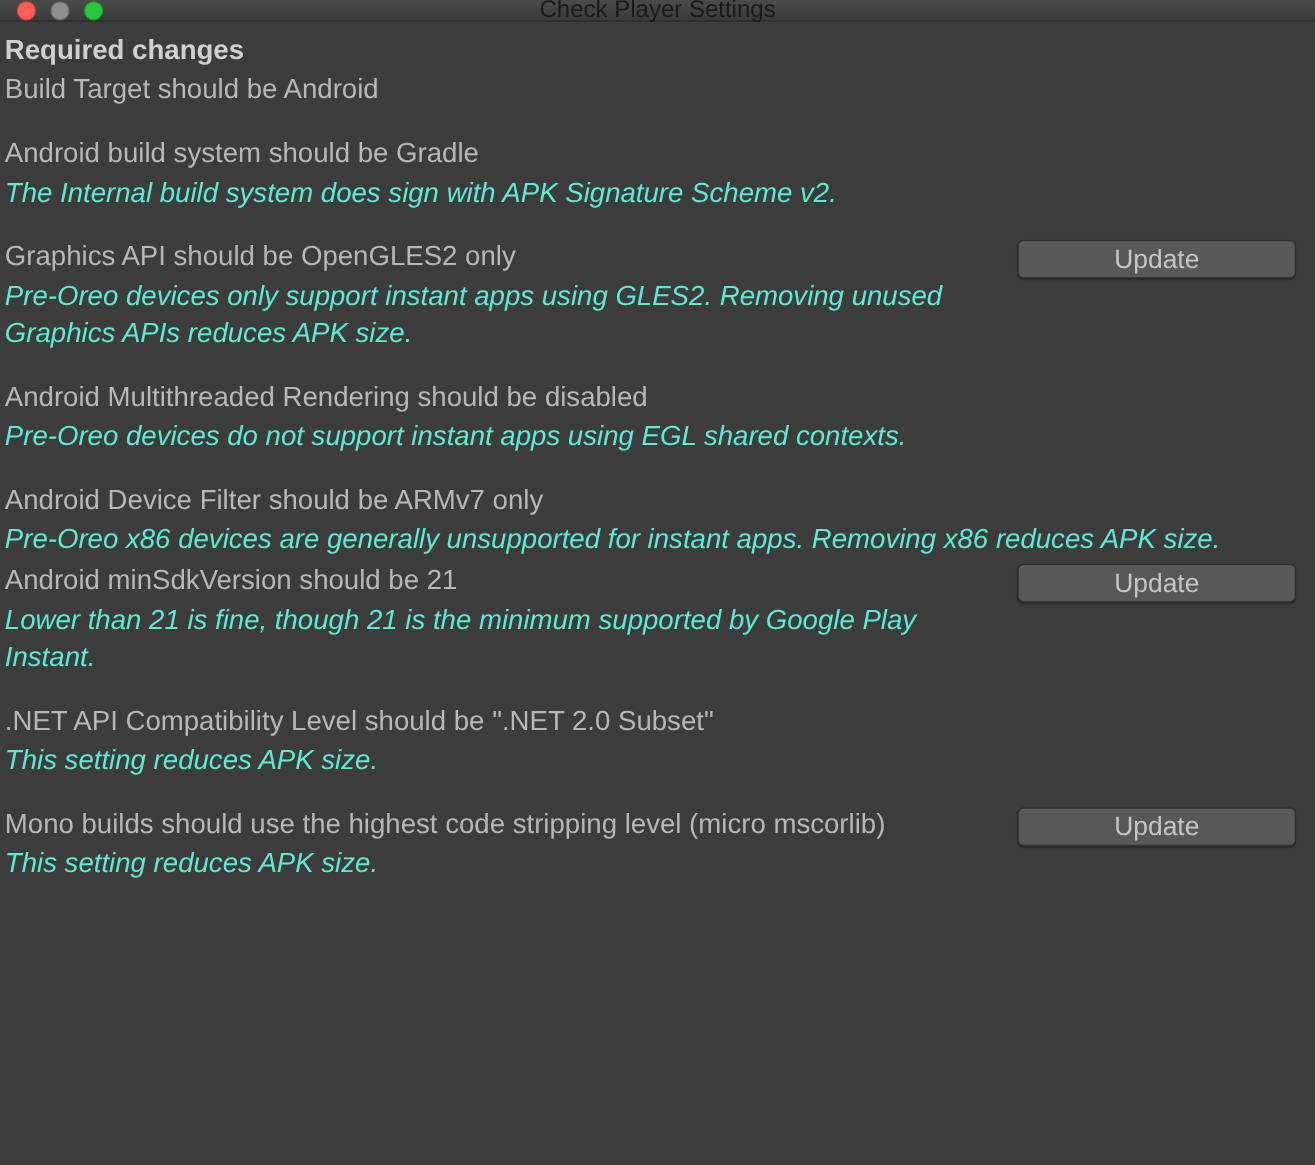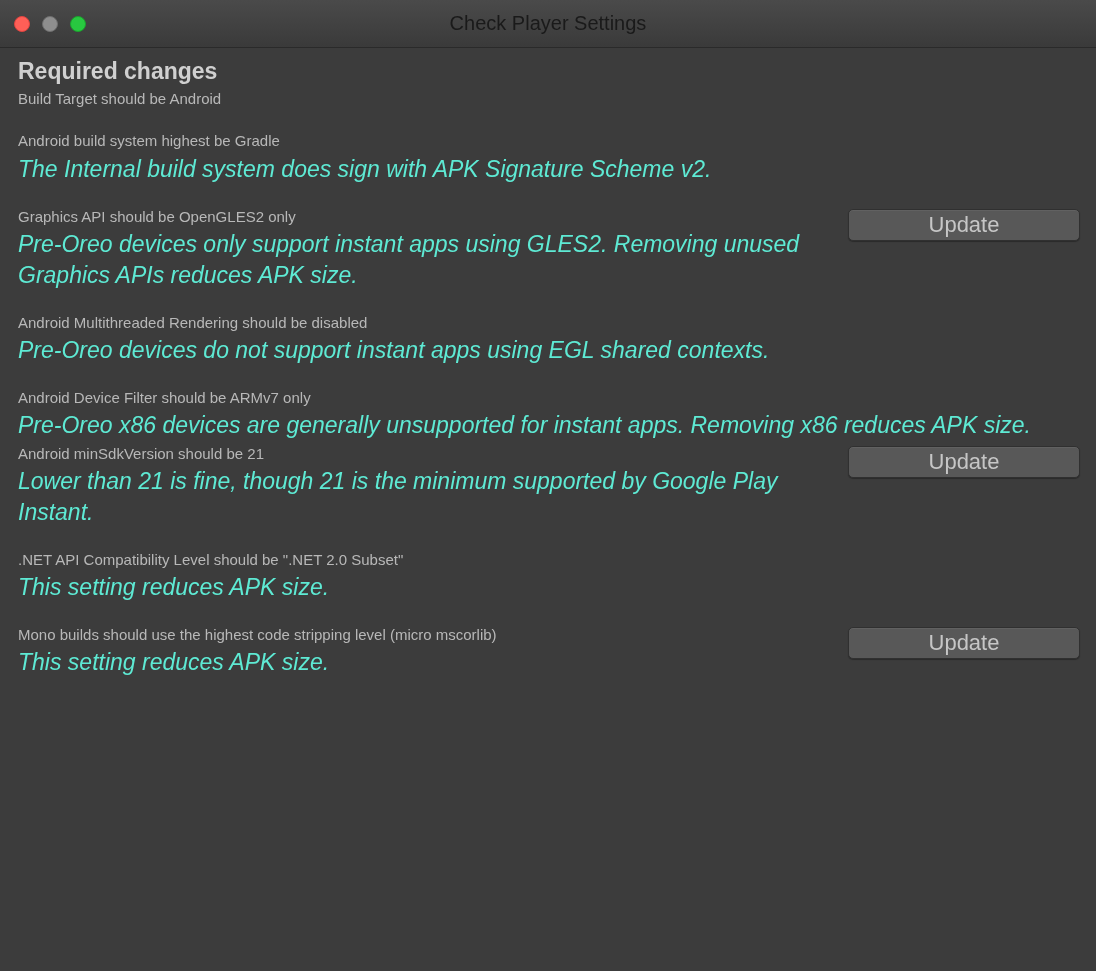--- a/index.html
+++ b/index.html
@@ -15,21 +15,21 @@
       overflow: hidden;
     }
     .window {
       width: 100%;
       height: 100%;
       background: #3c3c3c;
       display: flex;
       flex-direction: column;
     }
     .titlebar {
-      height: 48px;
+      height: 18px;
       background: linear-gradient(#4a4a4a, #3a3a3a);
       border-bottom: 1px solid #2a2a2a;
       display: flex;
       align-items: center;
       position: relative;
     }
     .traffic-lights {
       display: flex;
       gap: 12px;
       padding-left: 14px;
@@ -48,21 +48,21 @@
       left: 0;
       right: 0;
       text-align: center;
       font-size: 20px;
       color: #1a1a1a;
       font-weight: 400;
       pointer-events: none;
     }
     .content {
       flex: 1;
-      padding: 6px 16px 16px 18px;
+      padding: 6px 16px 16px 4px;
       color: #bdbdbd;
       font-size: 23px;
       line-height: 1.35;
     }
     .section-header {
       font-weight: 700;
       color: #d0d0d0;
       font-size: 23px;
       margin-top: 2px;
       margin-bottom: 2px;
@@ -78,21 +78,21 @@
     }
     .item + .item.spaced,
     .item.spaced {
       margin-top: 22px;
     }
     .item-text {
       flex: 1;
       min-width: 0;
     }
     .item-title {
-      font-size: 15px;
+      font-size: 23px;
       color: #b8b8b8;
       font-weight: 400;
     }
     .item-desc {
       font-size: 23px;
       color: #5eead4;
       font-style: italic;
       margin-top: 2px;
     }
     .update-btn {
@@ -128,21 +128,21 @@
 
     <div class="item">
       <div class="item-text">
         <div class="item-title">Build Target should be Android</div>
       </div>
     </div>
 
 
     <div class="item spaced">
       <div class="item-text">
-        <div class="item-title">Android build system highest be Gradle</div>
+        <div class="item-title">Android build system should be Gradle</div>
         <div class="item-desc">The Internal build system does sign with APK Signature Scheme v2.</div>
       </div>
     </div>
 
     <div class="item spaced">
       <div class="item-text">
         <div class="item-title">Graphics API should be OpenGLES2 only</div>
         <div class="item-desc">Pre-Oreo devices only support instant apps using GLES2. Removing unused Graphics APIs reduces APK size.</div>
       </div>
       <button class="update-btn">Update</button>

